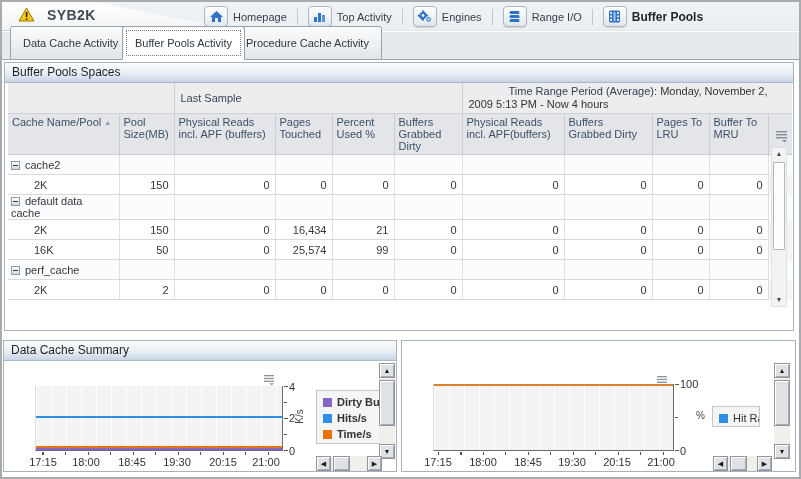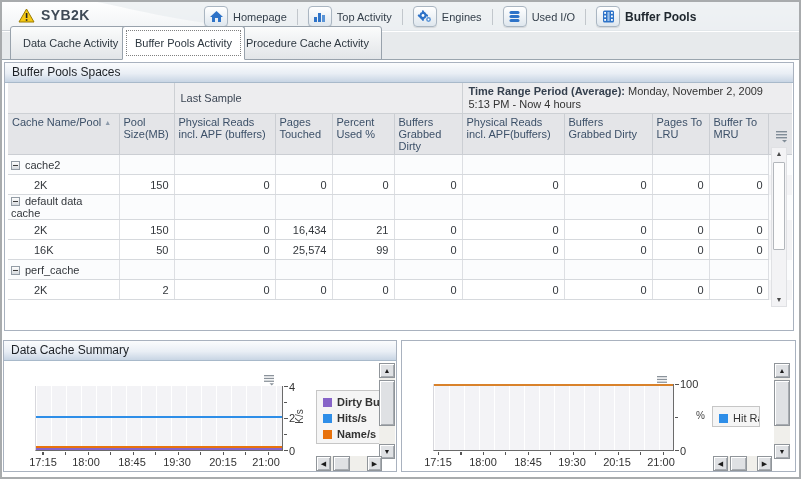--- a/index.html
+++ b/index.html
@@ -4,21 +4,21 @@
 <style>
   html,body{margin:0;padding:0;background:#fff;}
   *{box-sizing:border-box;}
   .window{position:relative;width:801px;height:479px;border:2px solid #a8abad;background:#fff;
           font-family:"Liberation Sans","DejaVu Sans",sans-serif;overflow:hidden;}
 
   
   .topbar{position:absolute;left:0;top:0;width:797px;height:29px;
           background:linear-gradient(#ffffff,#f1f3f5);border-bottom:1px solid #ccd1d6;}
   .swoosh{position:absolute;left:0;top:0;}
-  .brand{position:absolute;left:16px;top:5px;display:flex;align-items:flex-end;gap:6px;}
+  .brand{position:absolute;left:16px;top:5px;display:flex;align-items:flex-start;gap:12px;}
   .brand-title{font-size:14px;font-weight:bold;color:#3f4a56;letter-spacing:.4px;}
   .nav{position:absolute;left:192px;top:2px;height:25px;display:flex;align-items:center;}
   .nav-item{display:flex;align-items:center;gap:5px;padding:0 10px;cursor:pointer;}
   .nav-label{font-size:11px;color:#333e49;white-space:nowrap;}
   .nav-item.active .nav-label{font-weight:bold;font-size:12px;color:#20282f;}
   .nav-sep{width:1px;height:16px;background:#c2c7cc;}
   .icon-frame{width:24px;height:21px;border:1px solid #aab6c2;border-radius:4px;
               background:linear-gradient(#ffffff,#dfe7ee);display:flex;align-items:center;justify-content:center;
               box-shadow:0 1px 1px rgba(0,0,0,.10);}
 
@@ -41,21 +41,21 @@
 
   
   #tablePanel{left:2px;top:60px;width:790px;height:269px;}
   table.bp{position:absolute;left:3px;top:20px;border-collapse:collapse;table-layout:fixed;
            font-size:11px;color:#33373c;}
   table.bp th,table.bp td{overflow:hidden;}
   tr.gh th{height:30px;background:#ededef;border-bottom:1px solid #cdd0d4;font-size:11px;
            text-align:left;vertical-align:middle;padding:2px 6px;font-weight:normal;line-height:13px;}
   tr.gh th.b-r{border-right:1px solid #cdd0d4;}
   .last-sample{font-weight:bold;color:#3c4654;margin-left:48px;}
-  .tr-label{font-weight:bold;color:#35404e;}
+  .tr-label{font-weight:normal;color:#35404e;margin-left:40px;}
   .tr-value{color:#333;}
   tr.ch th{height:29px;background:#e4e5e8;border:1px solid #cbced3;border-top:none;
            text-align:left;vertical-align:top;padding:2px 4px;font-weight:normal;
            color:#3c5068;font-size:11px;line-height:12px;}
   tr.ch th:first-child{border-left:none;}
   tr.ch th.gutter-h{border-right:none;vertical-align:bottom;text-align:center;padding:0 0 3px 0;}
   .sort-asc{font-size:7px;color:#8d9bab;margin-left:3px;vertical-align:1px;}
   tbody td{height:20px;border-right:1px solid #dddfe3;border-bottom:1px solid #d6d9dd;padding:0 5px;background:#fff;}
   tbody tr.group td{background:#fbfcfd;}
   tbody td.c-label{padding-left:26px;}
@@ -177,21 +177,21 @@
       </div>
       <div class="nav-sep"></div>
       <div class="nav-item">
         <span class="icon-frame">
           <svg width="15" height="13" viewBox="0 0 15 13">
             <rect x="2.5" y="1" width="10" height="3" rx="1.5" fill="#2e73c8"></rect>
             <rect x="2.5" y="5" width="10" height="3" rx="1.5" fill="#2e73c8"></rect>
             <rect x="2.5" y="9" width="10" height="3" rx="1.5" fill="#2e73c8"></rect>
           </svg>
         </span>
-        <span class="nav-label">Used I/O</span>
+        <span class="nav-label">Range I/O</span>
       </div>
       <div class="nav-sep"></div>
       <div class="nav-item active">
         <span class="icon-frame">
           <svg width="15" height="13" viewBox="0 0 15 13">
             <rect x="2" y="0.5" width="11" height="12" rx="1.5" fill="#2e73c8"></rect>
             <rect x="3.2" y="2" width="1.8" height="1.8" fill="#fff"></rect>
             <rect x="3.2" y="5.5" width="1.8" height="1.8" fill="#fff"></rect>
             <rect x="3.2" y="9" width="1.8" height="1.8" fill="#fff"></rect>
             <rect x="10" y="2" width="1.8" height="1.8" fill="#fff"></rect>
@@ -400,21 +400,21 @@
         <div class="legend-entry">
           <span class="legend-swatch" style="background: rgb(135, 100, 200);"></span>
           <span>Dirty Buf</span>
         </div>
         <div class="legend-entry">
           <span class="legend-swatch" style="background: rgb(46, 142, 232);"></span>
           <span>Hits/s</span>
         </div>
         <div class="legend-entry">
           <span class="legend-swatch" style="background: rgb(232, 114, 12);"></span>
-          <span>Name/s</span>
+          <span>Time/s</span>
         </div>
       </div>
     <div class="csb-v" id="vs0">
       <div class="csb-btn up">▲</div>
       <div class="csb-thumb"></div>
       <div class="csb-btn down">▼</div>
     </div>
     <div class="csb-h" id="hs0">
       <div class="csb-btn left">◀</div>
       <div class="csb-thumb"></div>

